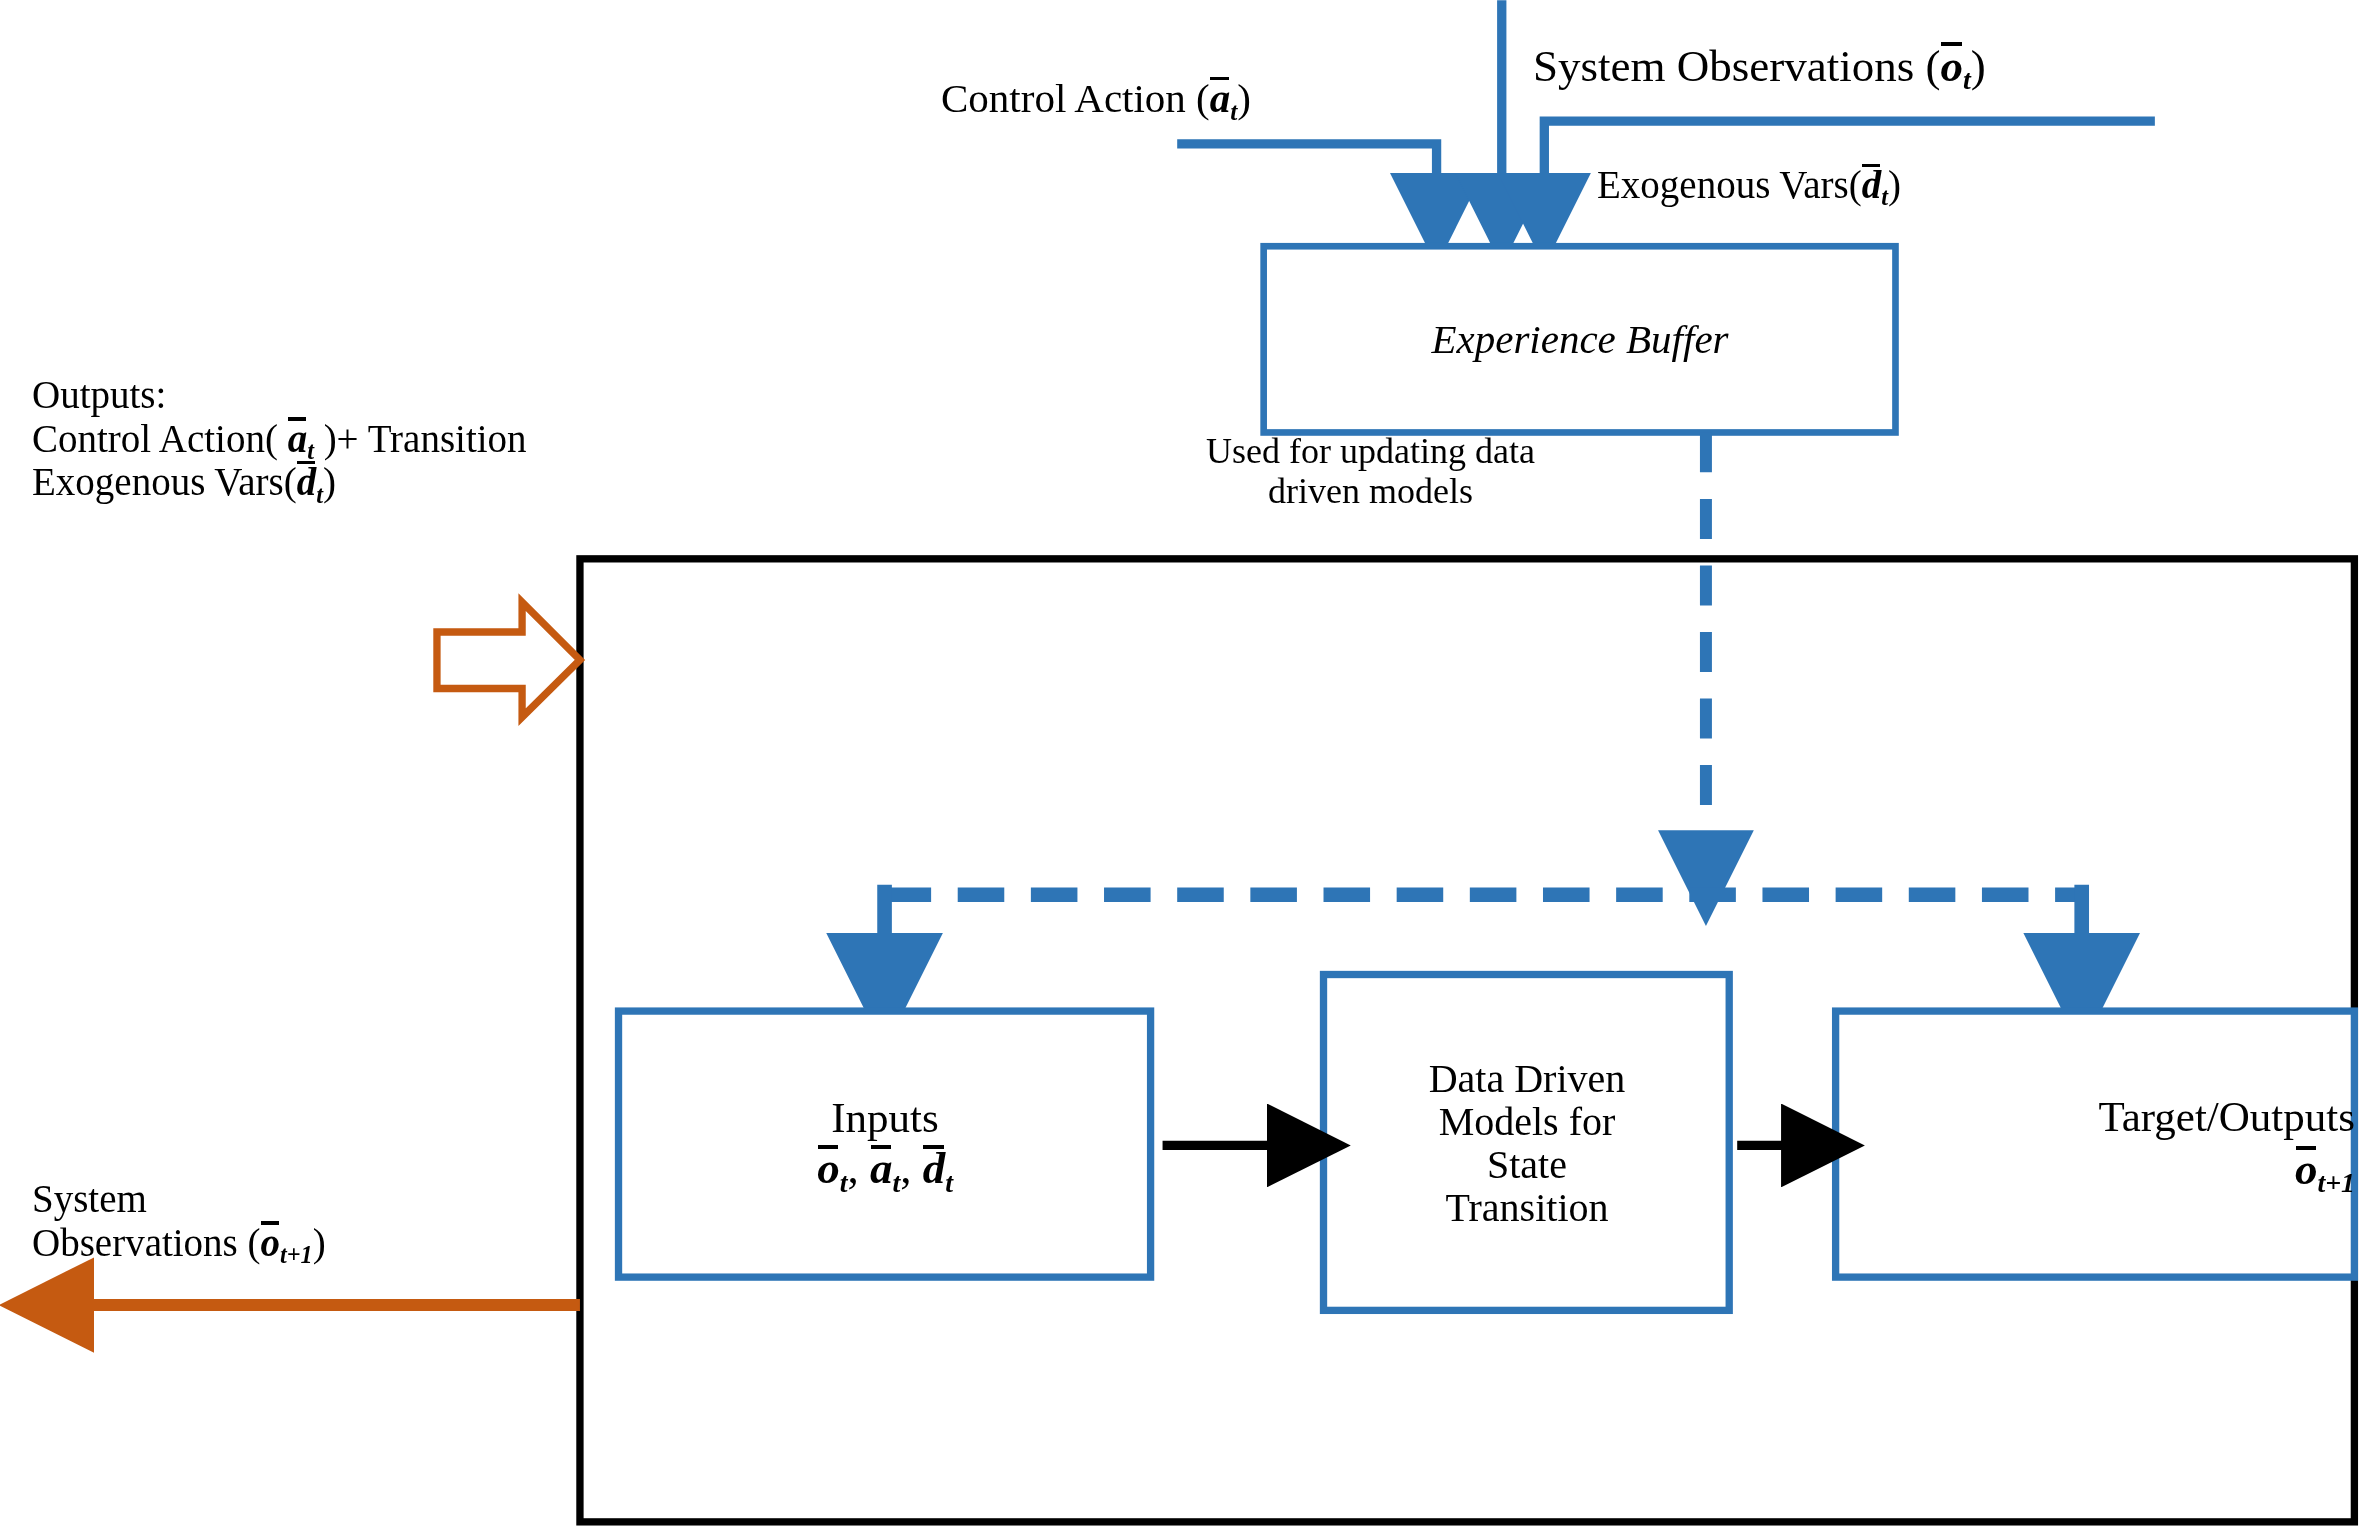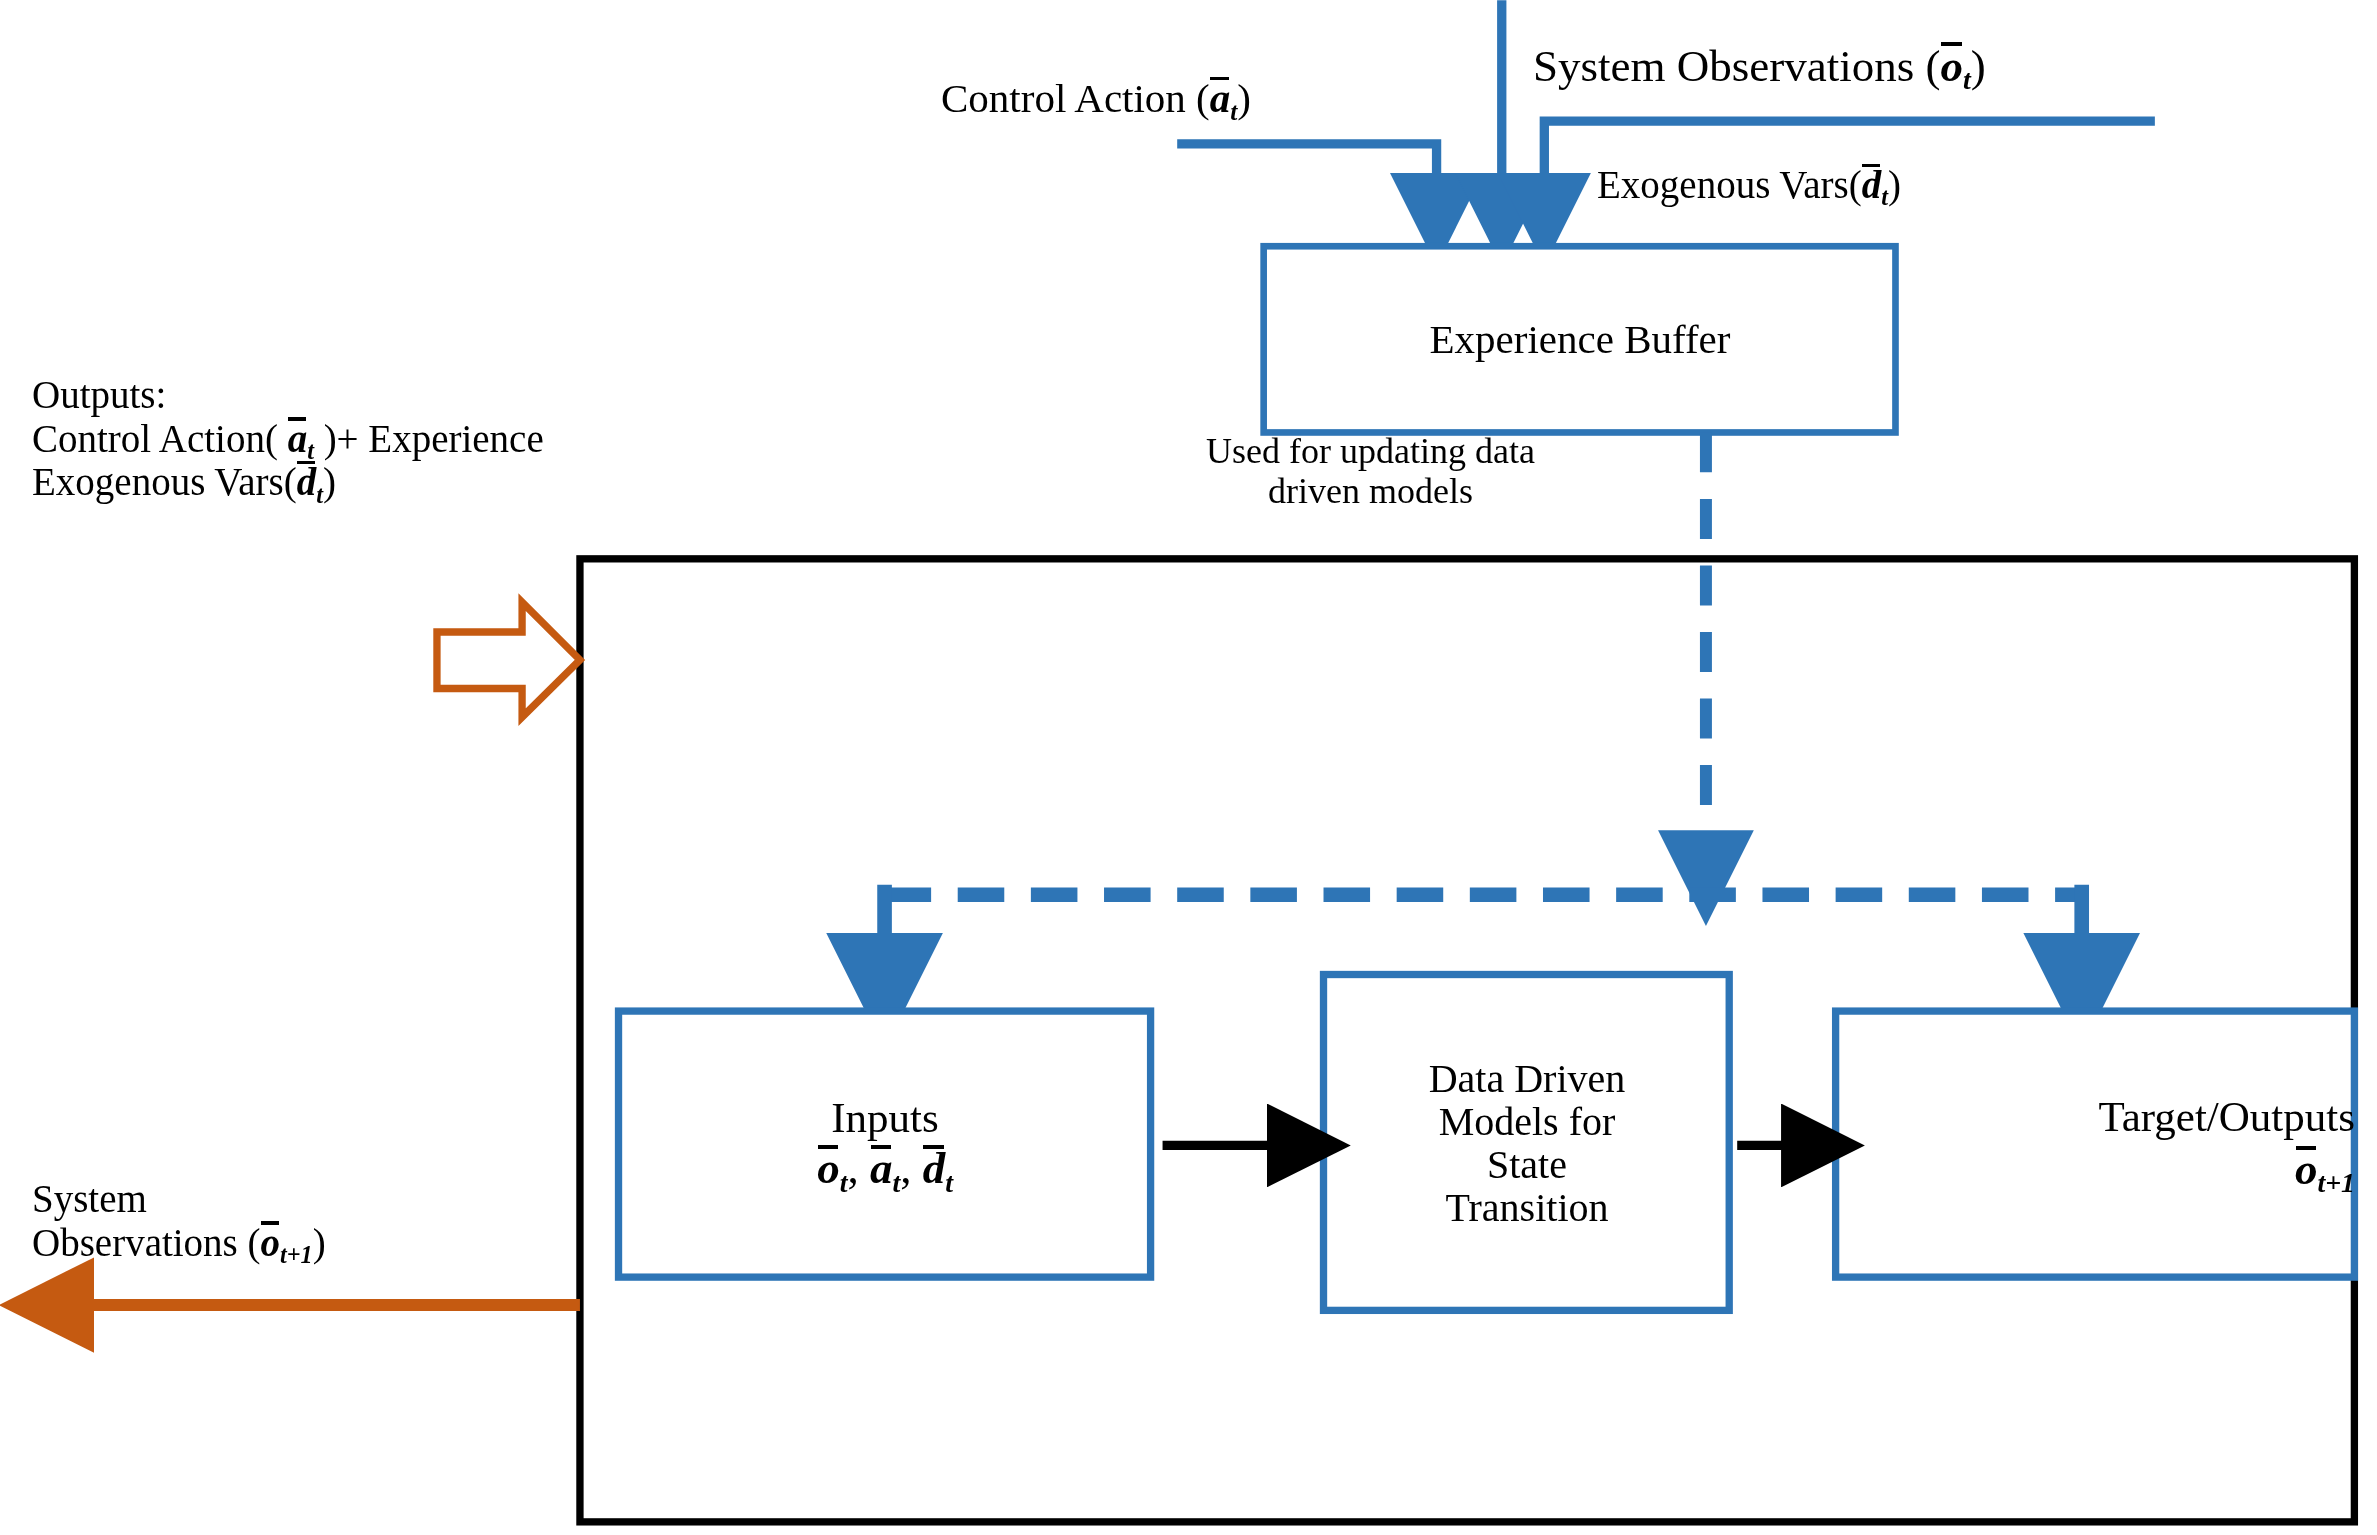--- a/index.html
+++ b/index.html
@@ -91,33 +91,33 @@
   </div>
 
   <div class="lbl serif" style="left:1533px;top:41px;font-size:45px;">
     <span>System Observations (</span><span class="ital ovb">o</span><sub>t</sub><span>)</span>
   </div>
 
   <div class="lbl serif" style="left:1597px;top:163px;font-size:39px;">
     <span>Exogenous Vars(</span><span class="ital ovb">d</span><sub>t</sub><span>)</span>
   </div>
 
-  <div class="boxtxt serif" style="left:1264px;top:246px;width:632px;height:186px;font-size:41px;">
+  <div class="boxtxt serif" style="left:1264px;top:246px;width:632px;height:186px;font-size:41px;font-style:italic;">
     <span>Experience Buffer</span>
   </div>
 
   <div class="lbl sans" style="left:1051px;top:431px;font-size:36px;text-align:center;width:639px;">
     <div>Used for updating data</div>
     <div>driven models</div>
   </div>
 
   <div class="lbl serif" style="left:32px;top:373px;font-size:39px;">
     <div>Outputs:</div>
     <div>
-      <span>Control Action( </span><span class="ital ovb">a</span><sub>t</sub><span> )+ Experience</span>
+      <span>Control Action( </span><span class="ital ovb">a</span><sub>t</sub><span> )+ Transition</span>
     </div>
     <div>
       <span>Exogenous Vars(</span><span class="ital ovb">d</span><sub>t</sub><span>)</span>
     </div>
   </div>
 
   <div class="lbl serif" style="left:32px;top:1177px;font-size:39px;">
     <div>System</div>
     <div>
       <span>Observations (</span><span class="ital ovb">o</span><sub>t+1</sub><span>)</span>

